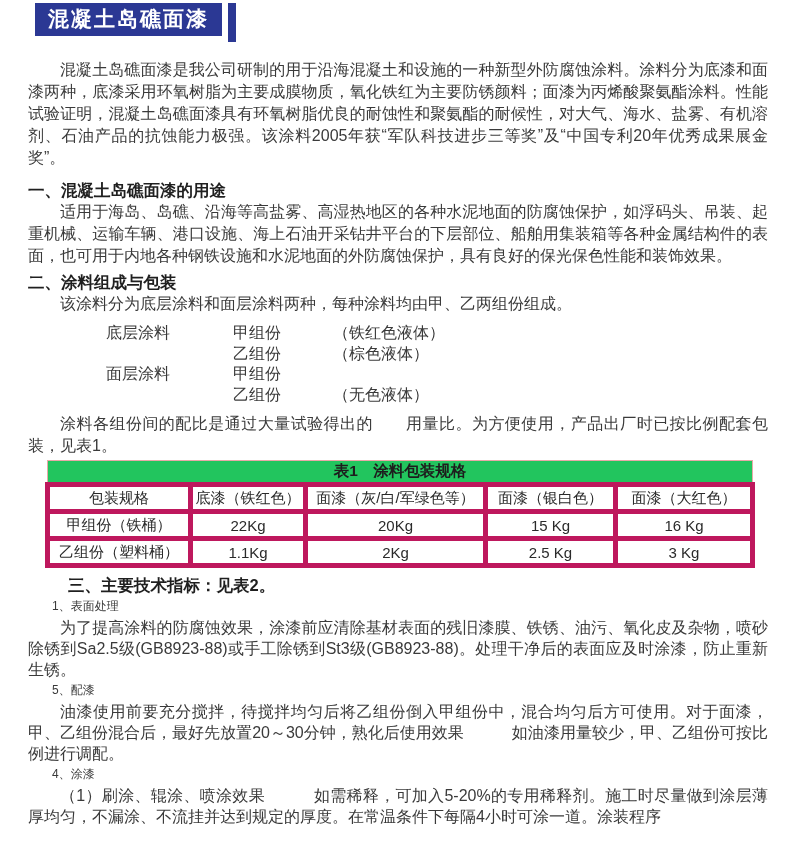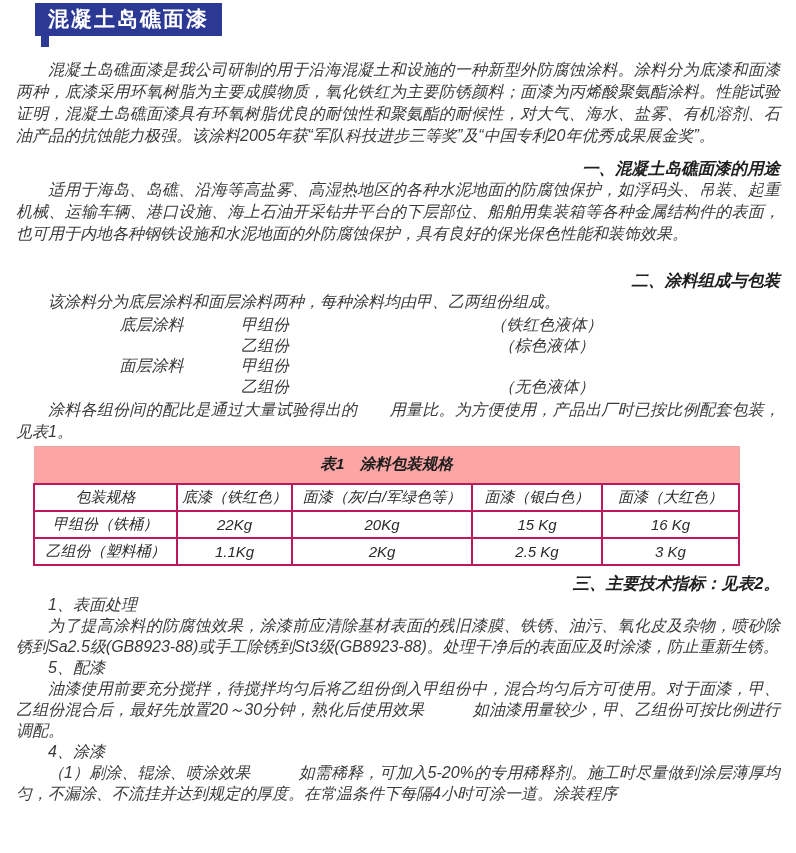--- a/index.html
+++ b/index.html
@@ -9,95 +9,92 @@
     background: #ffffff;
     overflow: hidden;
     font-family: "Liberation Sans", "DejaVu Sans", sans-serif;
     color: #3a3a3a;
   }
   .doc-header {
     margin: 3px 0 0 35px;
     height: 44px;
     display: flex;
     align-items: flex-start;
-    flex-direction: column;
   }
   .title-box {
     background: #2b3894;
     color: #ffffff;
     font-size: 21px;
     font-weight: bold;
     letter-spacing: 2px;
     padding: 4px 13px 6px 13px;
     line-height: 23px;
   }
   .title-accent-bar {
     background: #2b3894;
     width: 8px;
     height: 39px;
     margin-left: 6px;
   }
   .content {
-    padding: 0 16px;
-    font-style: italic;
+    padding: 0 28px;
   }
   p { margin: 0; }
   .body-text {
     font-size: 16px;
     line-height: 22px;
     text-align: justify;
     text-indent: 2em;
   }
   .intro { margin-top: 12px; }
   .sec-heading {
     font-size: 16.5px;
     font-weight: bold;
     color: #1f1f1f;
     line-height: 22px;
-    text-align: right;
   }
   .s1-heading { margin-top: 10px; }
-  .s2-heading { margin-top: 24px; }
+  .s2-heading { margin-top: 4px; }
   .s3-heading { margin-top: 7px; line-height: 21px; margin-left: 40px; }
   .s4-heading { line-height: 21px; }
-  .component-list { margin: 2px; text-align: center; }
+  .component-list { margin: 8px; }
   .component-row {
     display: flex;
     font-size: 16px;
     line-height: 20.5px;
     margin-left: 70px;
   }
   .component-layer { width: 127px; }
   .component-part  { width: 100px; }
   .component-desc  { flex: 1; }
   .pack-table {
     border-collapse: collapse;
     table-layout: fixed;
     margin: 3px 0 0 17px;
     width: 705px;
     font-size: 15px;
     color: #2a2a2a;
   }
   .pack-table td {
     text-align: center;
     vertical-align: middle;
-    border: 2px solid #be185d;
+    border: 5px solid #be185d;
     height: 27px;
     padding: 0 2px;
   }
   .pack-table td.caption-cell {
-    background: #fca5a5;
+    background: #22c55e;
     border: 1px solid #eaa8a8;
     font-weight: bold;
     color: #1d1d1d;
-    height: 37px;
+    height: 24px;
     font-size: 15.5px;
   }
   .sub-title {
-    font-size: 16px;
+    font-size: 12px;
     line-height: 21px;
     text-indent: 2em;
   }
   .sub-body {
     font-size: 16px;
     line-height: 21px;
     text-align: justify;
     text-indent: 2em;
   }
 </style>

